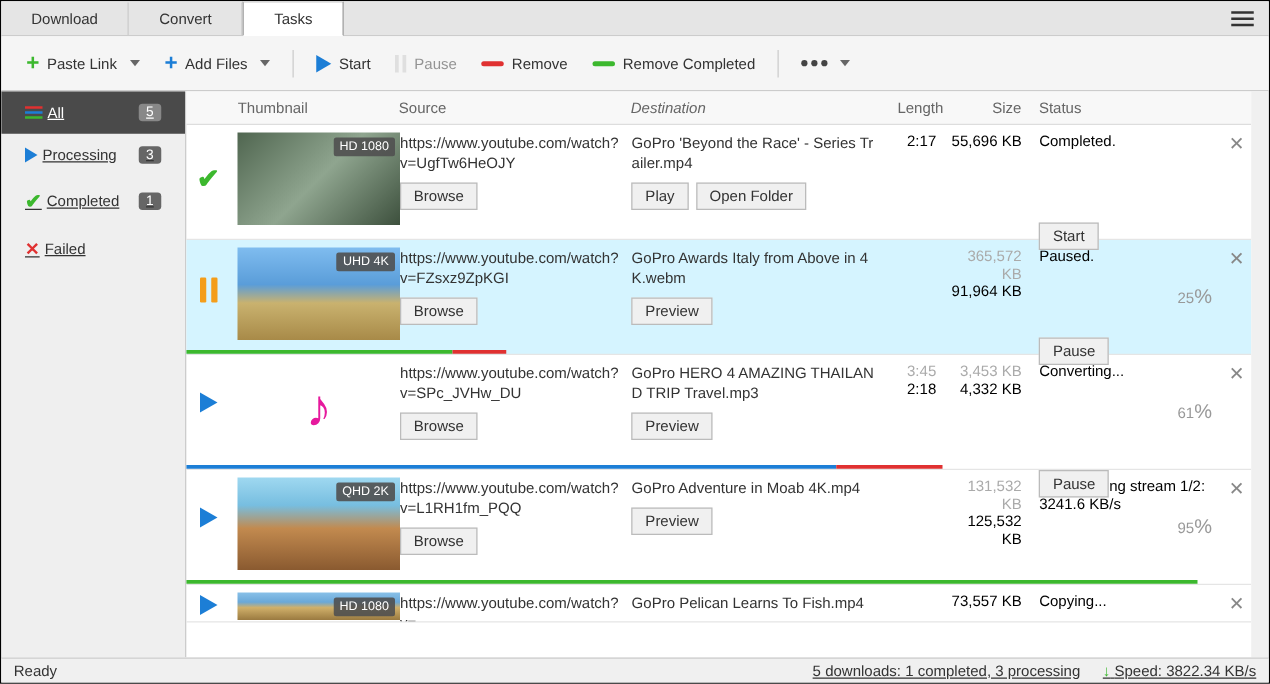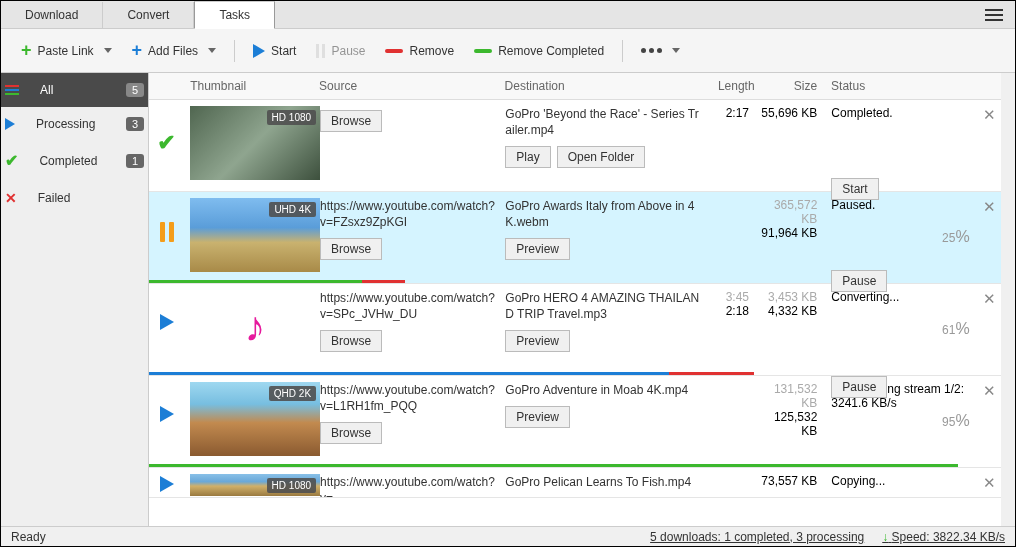--- a/index.html
+++ b/index.html
@@ -19,37 +19,37 @@
 .plus-icon2 { color: #1c7ed6; font-size: 18px; font-weight: bold; }
 .play-tri { width: 0; height: 0; border-left: 12px solid #1c7ed6; border-top: 7px solid transparent; border-bottom: 7px solid transparent; }
 .pause-bars { display: flex; gap: 3px; opacity: 0.4; }
 .pause-bars span { width: 3px; height: 14px; background: #888; }
 .rem-line { width: 18px; height: 4px; background: #e03131; border-radius: 2px; }
 .rem-line2 { width: 18px; height: 4px; background: #3cb82e; border-radius: 2px; }
 .dots { display: flex; gap: 3px; }
 .dots span { width: 5px; height: 5px; background: #444; border-radius: 50%; }
 .main { display: flex; flex: 1; overflow: hidden; }
 .sidebar { width: 148px; background: #efefef; border-right: 1px solid #ccc; }
-.side-item { display: flex; align-items: center; padding: 10px 4px; gap: 21px; cursor: pointer; color: #333; }
+.side-item { display: flex; align-items: center; padding: 10px 19px; gap: 4px; cursor: pointer; color: #333; text-decoration: underline; }
 .side-item.active { background: #4a4a4a; color: #fff; }
 .badge { margin-left: auto; background: #666; color: #fff; padding: 1px 6px; border-radius: 3px; font-size: 11px; }
 .side-item.active .badge { background: #888; }
 .all-icon { display: flex; flex-direction: column; gap: 2px; }
 .all-icon span:nth-child(1) { width: 14px; height: 2px; background: #e03131; }
 .all-icon span:nth-child(2) { width: 14px; height: 2px; background: #1c7ed6; }
 .all-icon span:nth-child(3) { width: 14px; height: 2px; background: #3cb82e; }
 .play-sm { width: 0; height: 0; border-left: 10px solid #1c7ed6; border-top: 6px solid transparent; border-bottom: 6px solid transparent; }
 .check-sm { color: #3cb82e; font-size: 16px; font-weight: bold; }
 .x-sm { color: #e03131; font-size: 14px; font-weight: bold; }
 .content { flex: 1; display: flex; flex-direction: column; overflow: hidden; }
 .col-head { display: flex; background: #f8f8f8; border-bottom: 1px solid #ddd; padding: 6px 0; color: #666; }
 .c-status-icon { width: 36px; }
 .c-thumb { width: 138px; padding-left: 6px; }
 .c-source { width: 190px; }
-.c-dest { width: 206px; }
+.c-dest { width: 206px; font-style: italic; }
 .c-len { width: 50px; text-align: right; }
 .c-size { width: 70px; text-align: right; padding-right: 6px; }
 .c-stat { width: 158px; padding-left: 8px; }
 .c-close { width: 24px; text-align: center; }
 .tasklist { flex: 1; overflow: auto; }
 .task { display: flex; border-bottom: 1px solid #e5e5e5; padding: 6px 0 0 0; position: relative; align-items: flex-start; min-height: 92px; }
 .task.selected { background: #d5f4ff; }
 .task .status-icon { width: 36px; display: flex; align-items: center; justify-content: center; padding-top: 24px; }
 .thumb { width: 130px; height: 74px; background: #ccc; position: relative; margin-left: 6px; overflow: hidden; }
 .thumb-badge { position: absolute; top: 4px; right: 4px; background: rgba(80,80,80,0.9); color: #fff; padding: 2px 5px; font-size: 10px; border-radius: 2px; }
@@ -184,20 +184,21 @@
       <div class="task">
         <div class="status-icon">
               <span class="check-sm" style="font-size:22px">✔</span>
             </div>
         <div style="width:138px">
           <div class="thumb thumb-gradient-a">
                 <span class="thumb-badge">HD 1080</span>
               </div>
         </div>
         <div class="col source-col">
+          <div class="url">https://www.youtube.com/watch?v=UgfTw6HeOJY</div>
           <div class="btn-row">
                 <button class="mini-btn">Browse</button>
               </div>
         </div>
         <div class="col dest-col">
           <div class="dest">GoPro  'Beyond the Race' - Series Trailer.mp4</div>
           <div class="btn-row">
             <button class="mini-btn">Play</button>
             <button class="mini-btn">Open Folder</button>
           </div>

